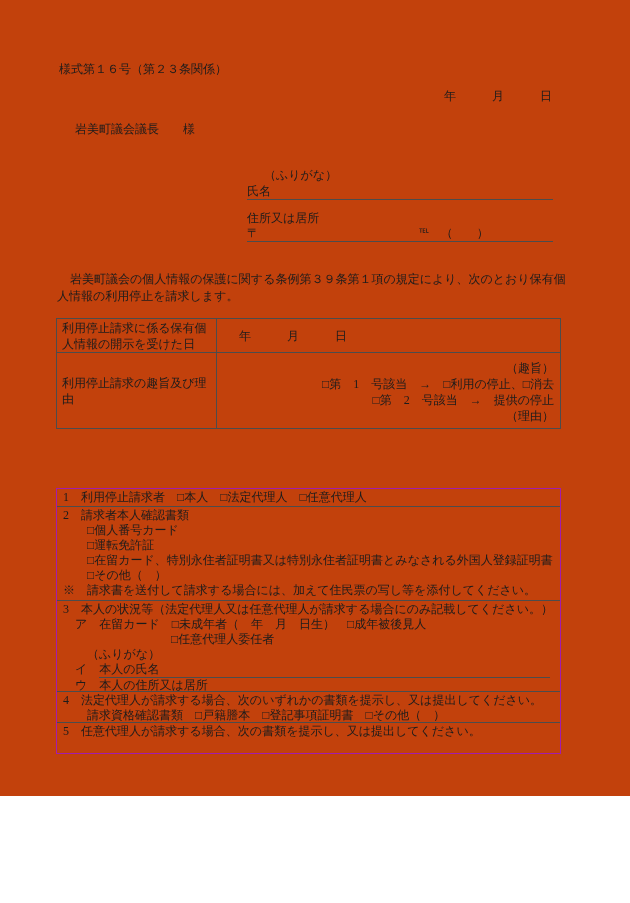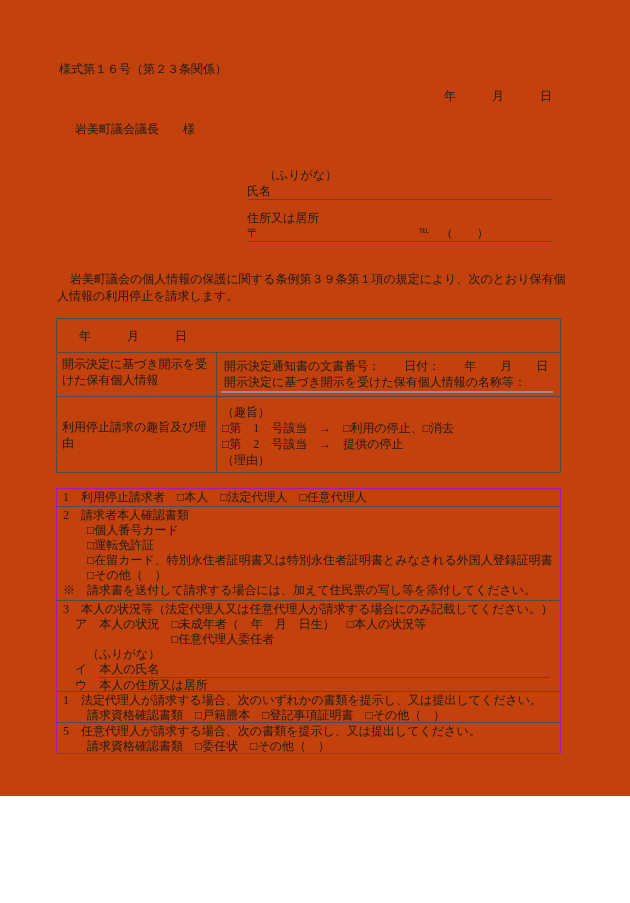--- a/index.html
+++ b/index.html
@@ -28,21 +28,21 @@
   .t1row { display:flex; border-bottom:1px solid #4c4c4c; }
   .t1row.last { border-bottom:none; }
   .t1label { width:160px; border-right:1px solid #4c4c4c; padding:1px 3px 0 5px;
              display:flex; align-items:center; line-height:16px; }
   .t1label.top { align-items:flex-start; padding-top:3px; }
   .t1val { flex:1; position:relative; line-height:16px; }
   .h34 { height:34px; } .h44 { height:44px; } .h75 { height:75px; }
   .v1 { display:flex; align-items:center; padding-left:22px; }
   .v2 { padding:5px 6px 0 7px; }
   .v2u { position:absolute; left:4px; right:7px; bottom:3px; border-top:2px solid #8f8f8f; }
-  .v3 { padding:7px 6px 0 5px; }
+  .v3 { padding:7px 6px 0 5px;text-align:right; }
 
   .t2 { left:56px; top:488px; width:505px; border:1px solid #a21caf; }
   .t2row { border-bottom:1px solid #4c4c4c; padding:1px 4px 0 6px; line-height:15px; overflow:hidden; }
   .t2row.last { border-bottom:none;font-family:Liberation Serif, serif; }
   .rh18 { height:18px; } .rh94 { height:94px; } .rh91 { height:91px; }
   .rh31 { height:31px; } .rh30 { height:30px; }
   .flexline { display:flex; }
   .fill { flex:1; border-bottom:1px solid #4c4c4c; margin-right:6px; }
   .fill.gray { border-bottom:2px solid #8f8f8f; }
 </style>
@@ -66,31 +66,24 @@
   <div class="abs postal-row">
     <span>〒</span>
     <span class="tel">℡　（　　）</span>
   </div>
 
   <div class="abs intro">岩美町議会の個人情報の保護に関する条例第３９条第１項の規定により、次のとおり保有個人情報の利用停止を請求します。</div>
 
   <div class="abs t1">
 
     <div class="t1row h34">
+      <div class="t1label">利用停止請求に係る保有個人情報の開示を受けた日</div>
       <div class="t1val v1">年　　　月　　　日</div>
     </div>
 
-    <div class="t1row h44">
-      <div class="t1label top">開示決定に基づき開示を受けた保有個人情報</div>
-      <div class="t1val v2">
-        <div>開示決定通知書の文書番号：　　日付：　　年　　月　　日</div>
-        <div>開示決定に基づき開示を受けた保有個人情報の名称等：</div>
-        <div class="v2u"></div>
-      </div>
-    </div>
 
     <div class="t1row h75 last">
       <div class="t1label">利用停止請求の趣旨及び理由</div>
       <div class="t1val v3">
         <div>（趣旨）</div>
         <div>□第　1　号該当　→　□利用の停止、□消去</div>
         <div>□第　2　号該当　→　提供の停止</div>
         <div>（理由）</div>
       </div>
     </div>
@@ -107,38 +100,37 @@
       <div>2　請求者本人確認書類</div>
       <div>　　□個人番号カード</div>
       <div>　　□運転免許証</div>
       <div>　　□在留カード、特別永住者証明書又は特別永住者証明書とみなされる外国人登録証明書</div>
       <div>　　□その他（　）</div>
       <div>※　請求書を送付して請求する場合には、加えて住民票の写し等を添付してください。</div>
     </div>
 
     <div class="t2row rh91">
       <div>3　本人の状況等（法定代理人又は任意代理人が請求する場合にのみ記載してください。）</div>
-      <div>　ア　本人の状況　□未成年者（　年　月　日生）　□本人の状況等</div>
+      <div>　ア　在留カード　□未成年者（　年　月　日生）　□成年被後見人</div>
       <div>　　　　　　　　　□任意代理人委任者</div>
       <div>　　（ふりがな）</div>
       <div class="flexline">
         <span>　イ　</span>
         <span class="fill"><span>本人の氏名</span></span>
       </div>
       <div class="flexline">
         <span>　ウ　</span>
         <span class="fill gray"><span>本人の住所又は居所</span></span>
       </div>
     </div>
 
     <div class="t2row rh31">
-      <div>1　法定代理人が請求する場合、次のいずれかの書類を提示し、又は提出してください。</div>
+      <div>4　法定代理人が請求する場合、次のいずれかの書類を提示し、又は提出してください。</div>
       <div>　　請求資格確認書類　□戸籍謄本　□登記事項証明書　□その他（　）</div>
     </div>
 
     <div class="t2row rh30 last">
       <div>5　任意代理人が請求する場合、次の書類を提示し、又は提出してください。</div>
-      <div>　　請求資格確認書類　□委任状　□その他（　）</div>
     </div>
 
   </div>
 
 </div>
 
 </body></html>

